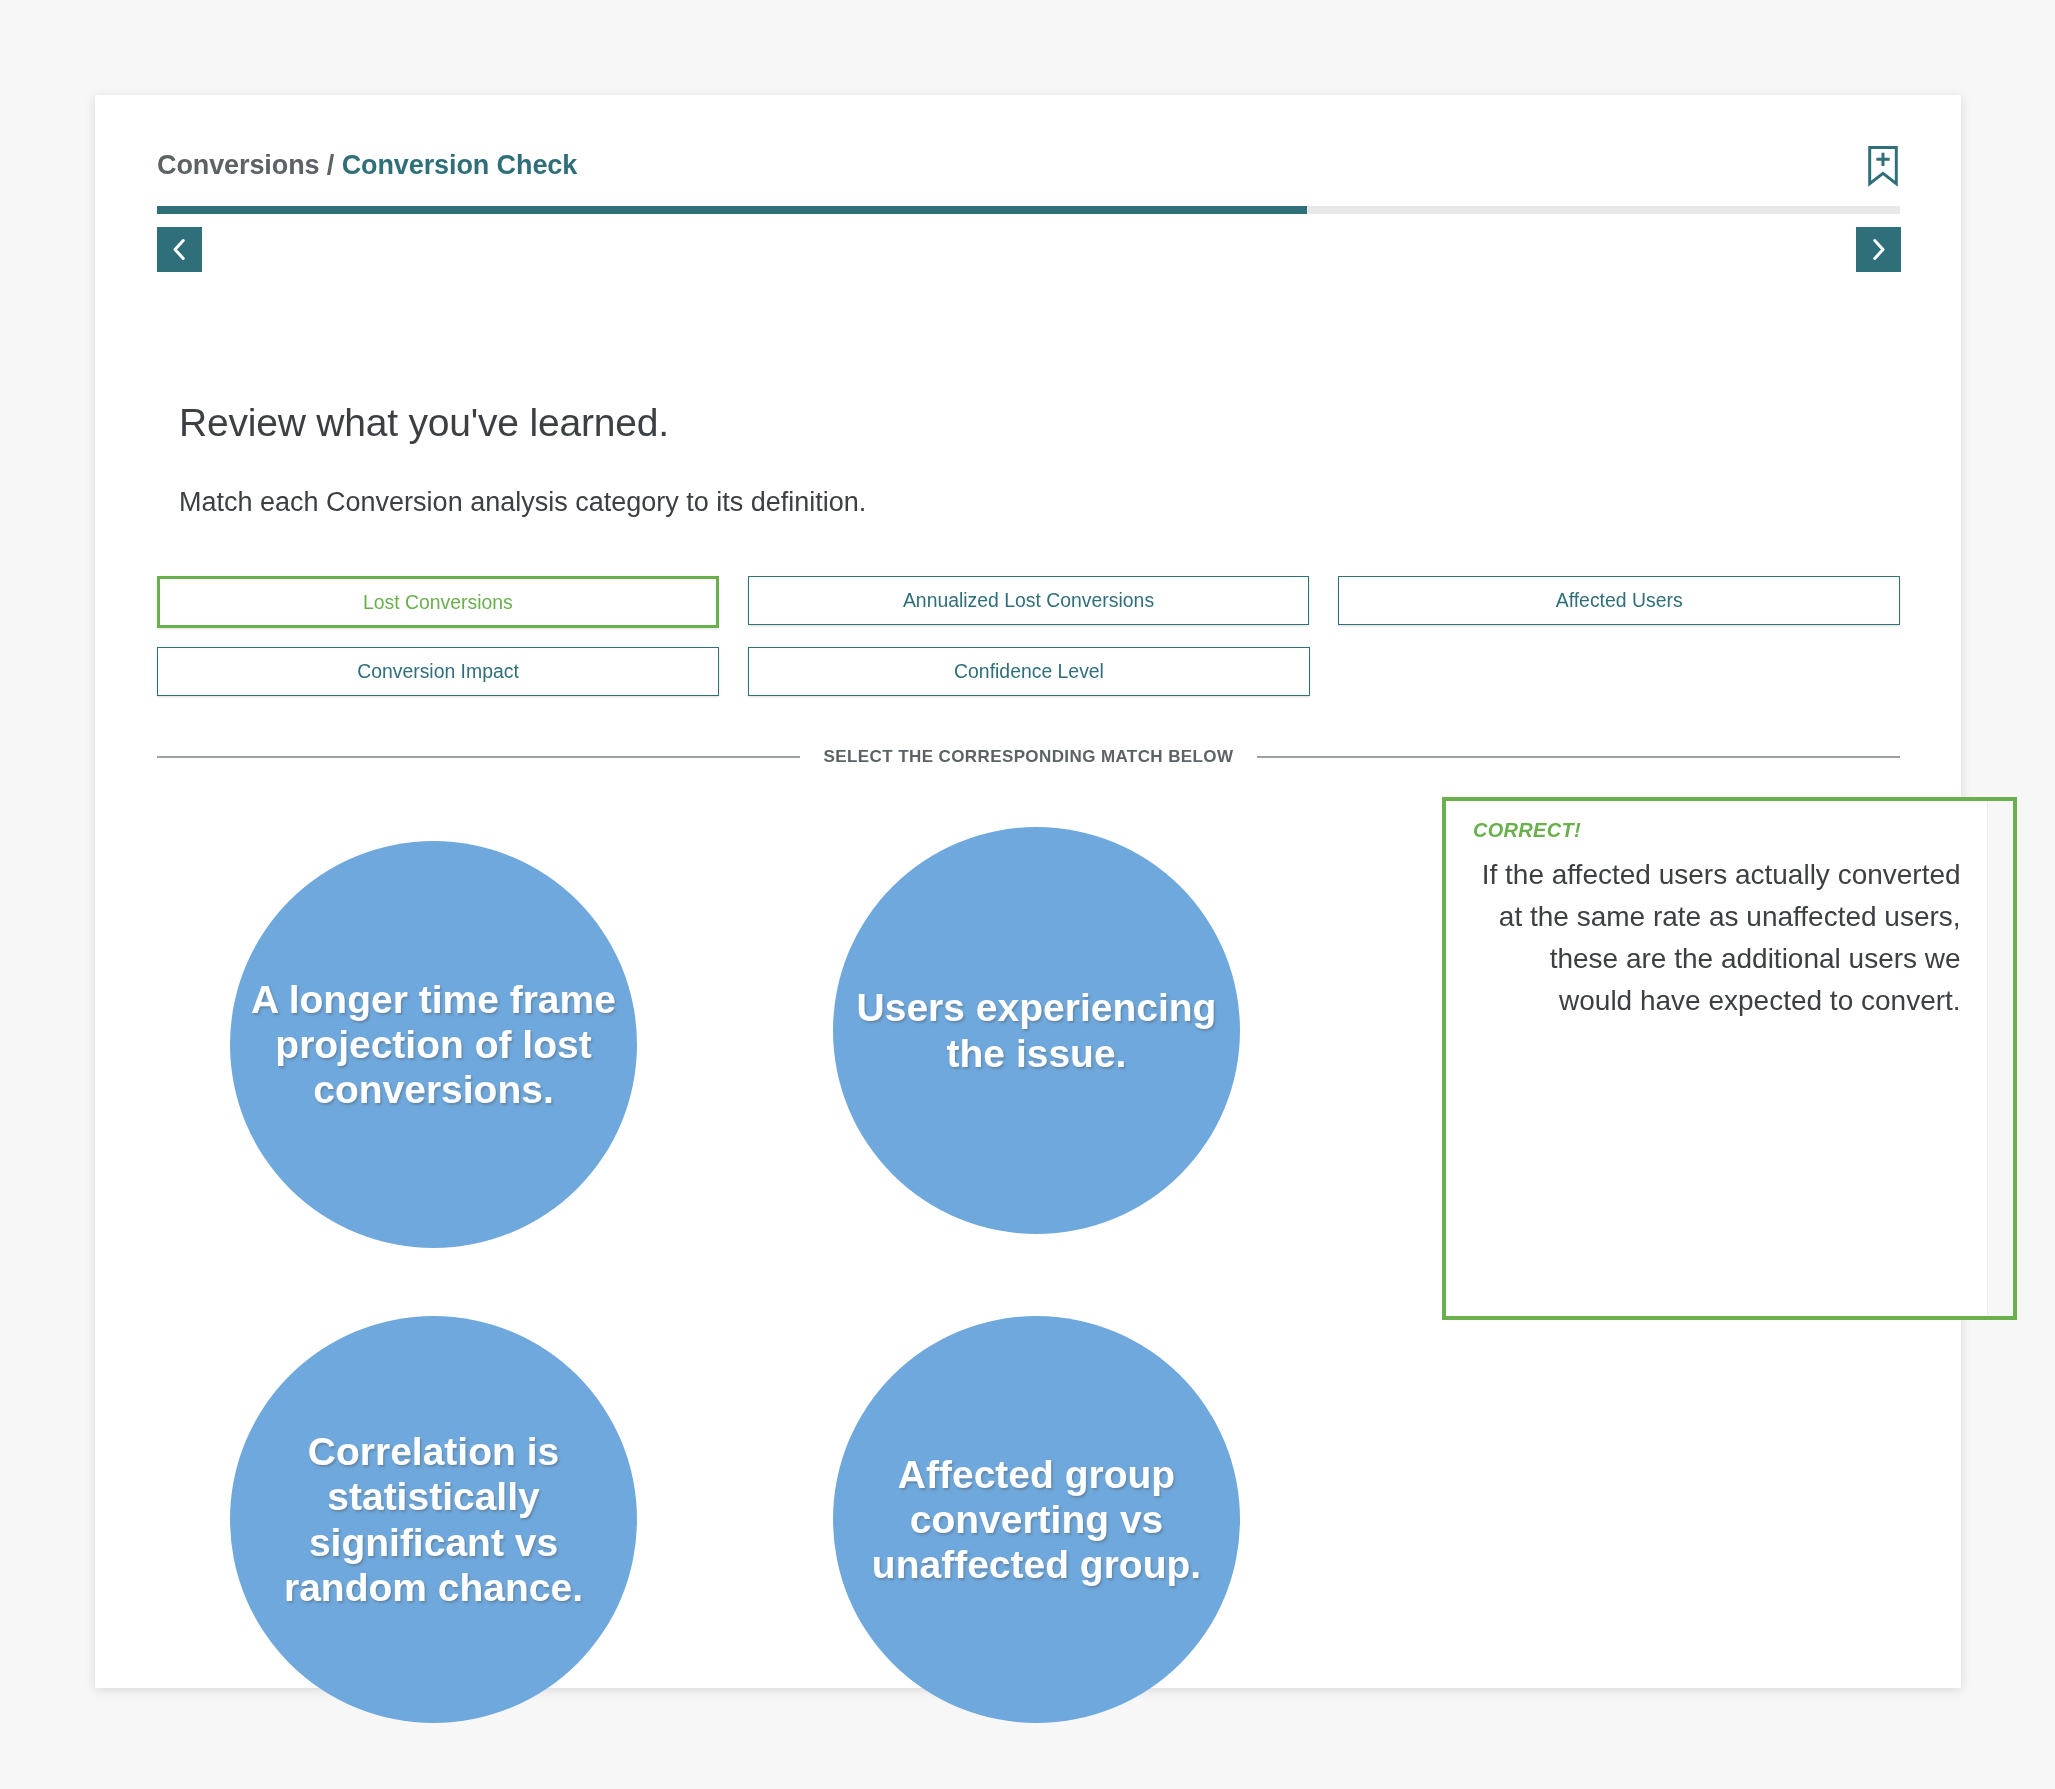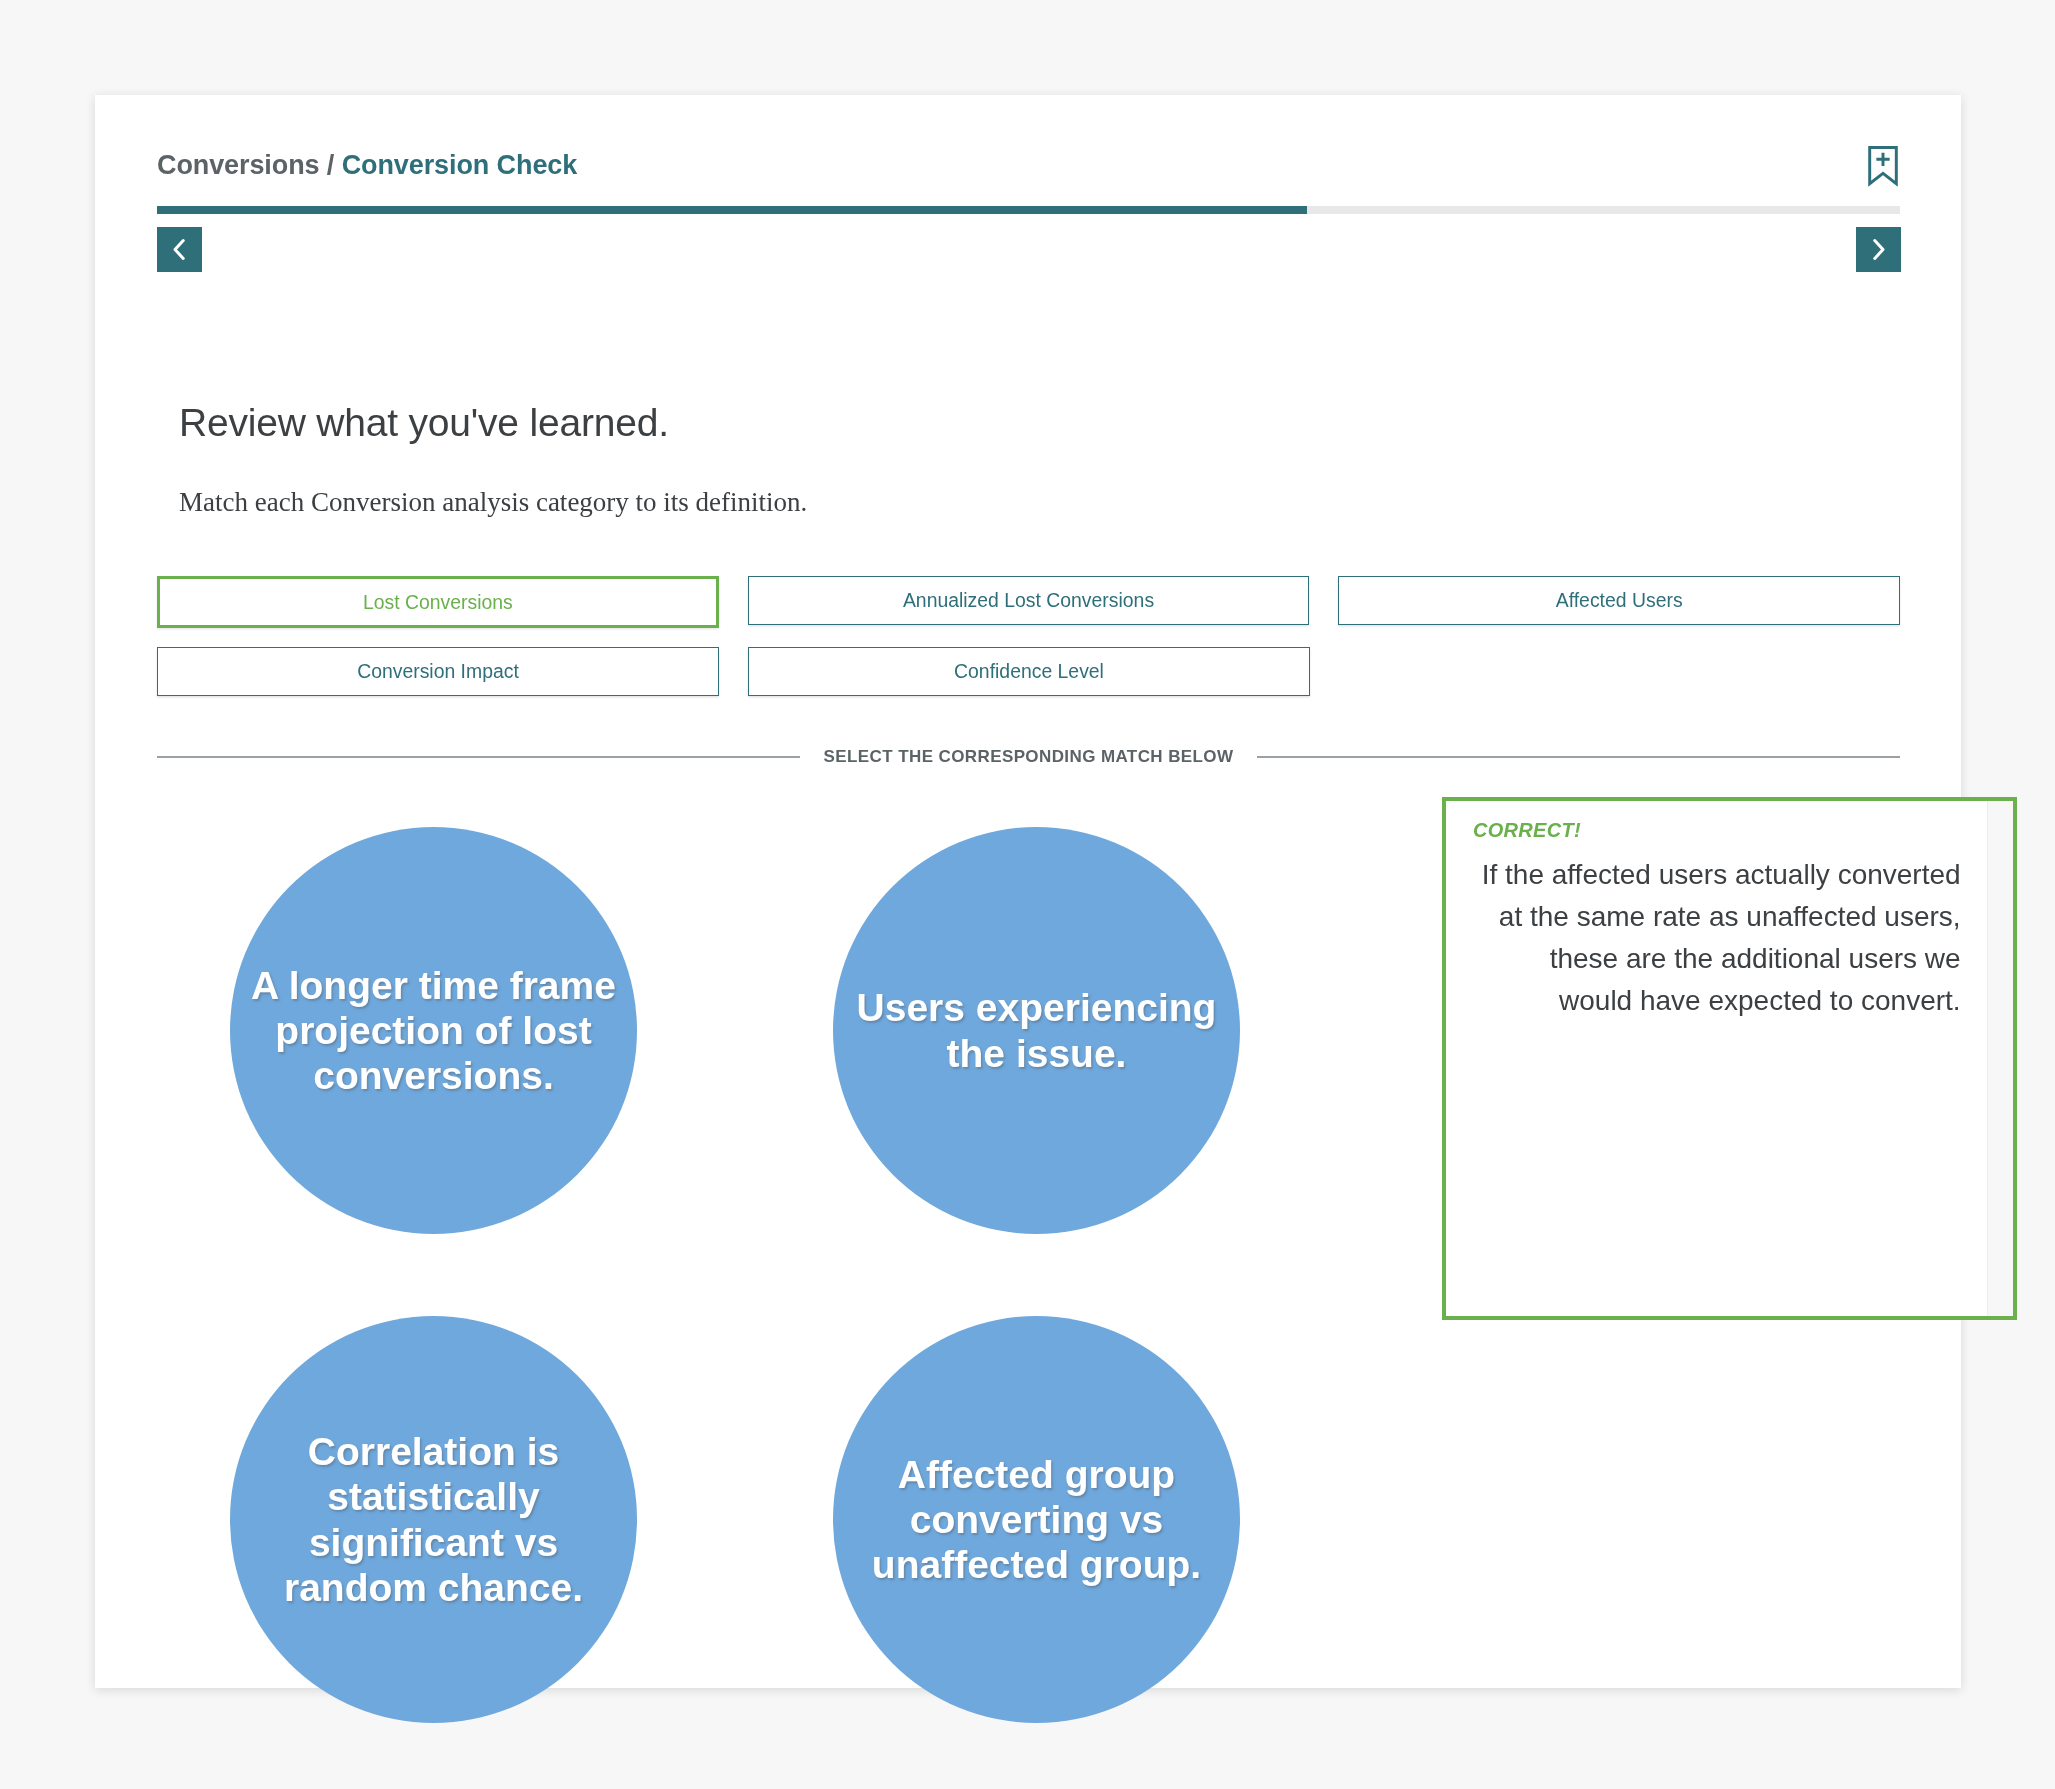--- a/index.html
+++ b/index.html
@@ -93,21 +93,20 @@
     line-height: 45px;
     letter-spacing: -0.2px;
   }
   .subtitle {
     position: absolute;
     left: 84px;
     top: 391px;
     font-size: 27px;
     color: #3c4043;
     line-height: 33px;
-    font-family: Liberation Serif, serif;
   }
 
   
   .options {
     position: absolute;
     left: 62px;
     top: 481px;
     width: 1743px;
   }
   .opt-row {
@@ -174,21 +173,21 @@
     justify-content: center;
     text-align: center;
     color: #ffffff;
     font-weight: bold;
     cursor: pointer;
     text-shadow: 1.5px 2.2px 2.2px rgba(90,110,130,0.55);
     line-height: 1.16;
     box-sizing: border-box;
     padding: 15px;
   }
-  .circle-1 { left: 73px;  top: 30px;  width: 407px; height: 407px; font-size: 39px; text-align: center; }
+  .circle-1 { left: 73px;  top: 44px;  width: 407px; height: 407px; font-size: 39px; text-align: center; }
   .circle-2 { left: 676px; top: 30px;  width: 407px; height: 407px; font-size: 39px; }
   .circle-3 { left: 73px;  top: 519px; width: 407px; height: 407px; font-size: 39px; }
   .circle-4 { left: 676px; top: 519px; width: 407px; height: 407px; font-size: 39px; }
 
   
   .feedback {
     position: absolute;
     left: 1347px;
     top: 702px;
     width: 575px;

